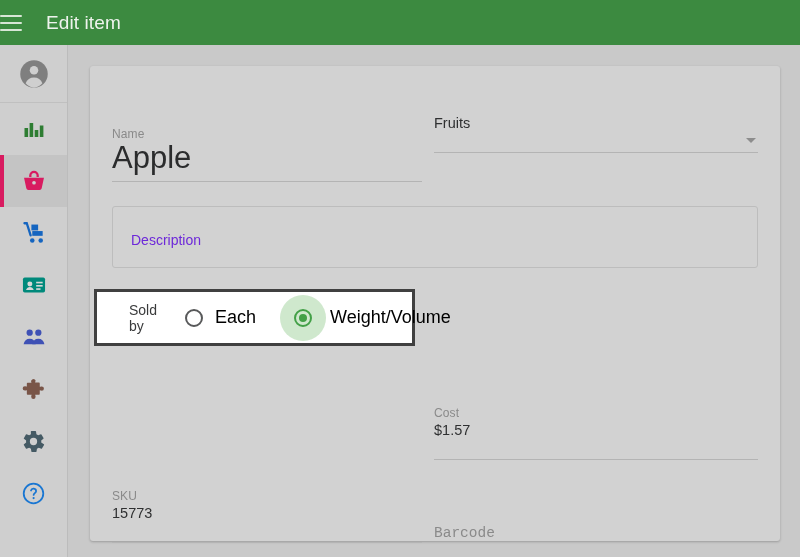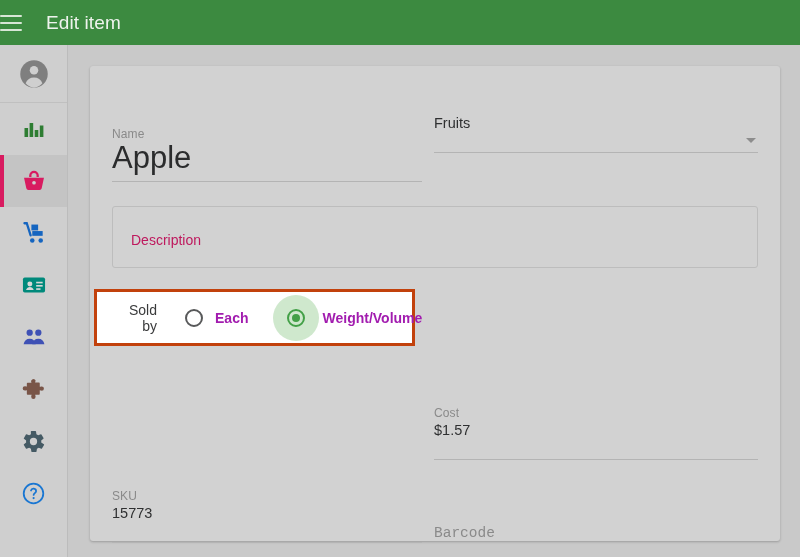--- a/index.html
+++ b/index.html
@@ -128,34 +128,33 @@
     width: 646px; height: 62px;
     border: 1px solid #bdbdbd;
     border-radius: 3px;
     background: transparent;
     cursor: text;
   }
   .description .ph {
     position: absolute;
     left: 18px; top: 25px;
     font-size: 14px;
-    color: #be185d;
+    color: #6d28d9;
   }
 
   
   .soldby-highlight {
     position: absolute;
     left: 4px; top: 223px;
     width: 321px; height: 57px;
     background: #ffffff;
-    border: 3px solid #c2410c;
+    border: 3px solid #404040;
     display: flex;
     align-items: center;
     padding-left: 32px;
-    text-align: right;
   }
   .soldby-label {
     font-size: 14px;
     color: #3a3b3c;
     margin-right: 28px;
   }
   .radio-group {
     display: flex;
     align-items: center;
   }
@@ -166,25 +165,24 @@
   }
   .radio-ring {
     width: 18px; height: 18px;
     border-radius: 50%;
     border: 2px solid #58595a;
     background: transparent;
     position: relative;
     flex: 0 0 auto;
   }
   .radio-opt-label {
-    font-size: 14px;
-    color: #a21caf;
+    font-size: 18px;
+    color: #000000;
     margin-left: 12px;
     white-space: nowrap;
-    font-weight: bold;
   }
   .radio-opt.selected { position: relative; }
   .ripple {
     position: absolute;
     left: -14px; top: 50%;
     transform: translateY(-50%);
     width: 46px; height: 46px;
     border-radius: 50%;
     background: #cfe8cd;
     z-index: 0;

